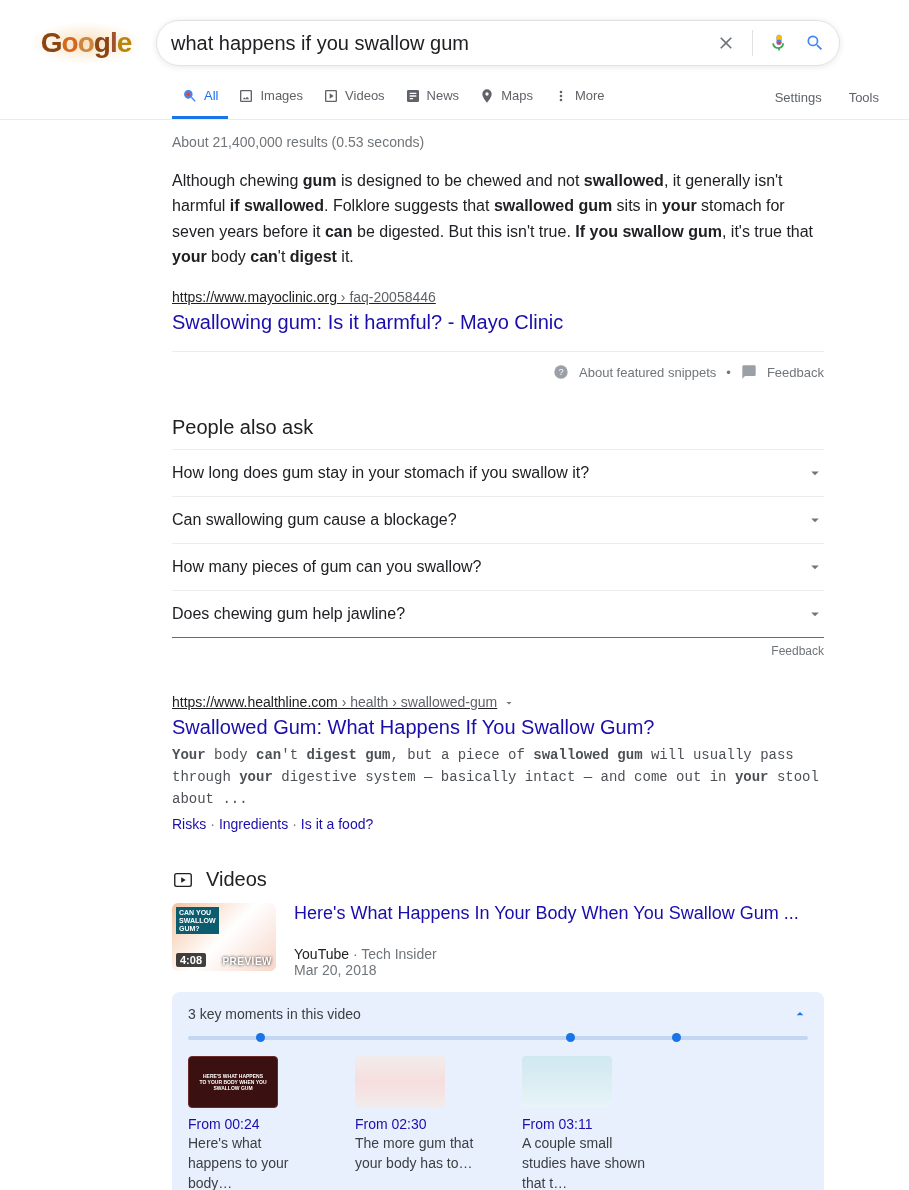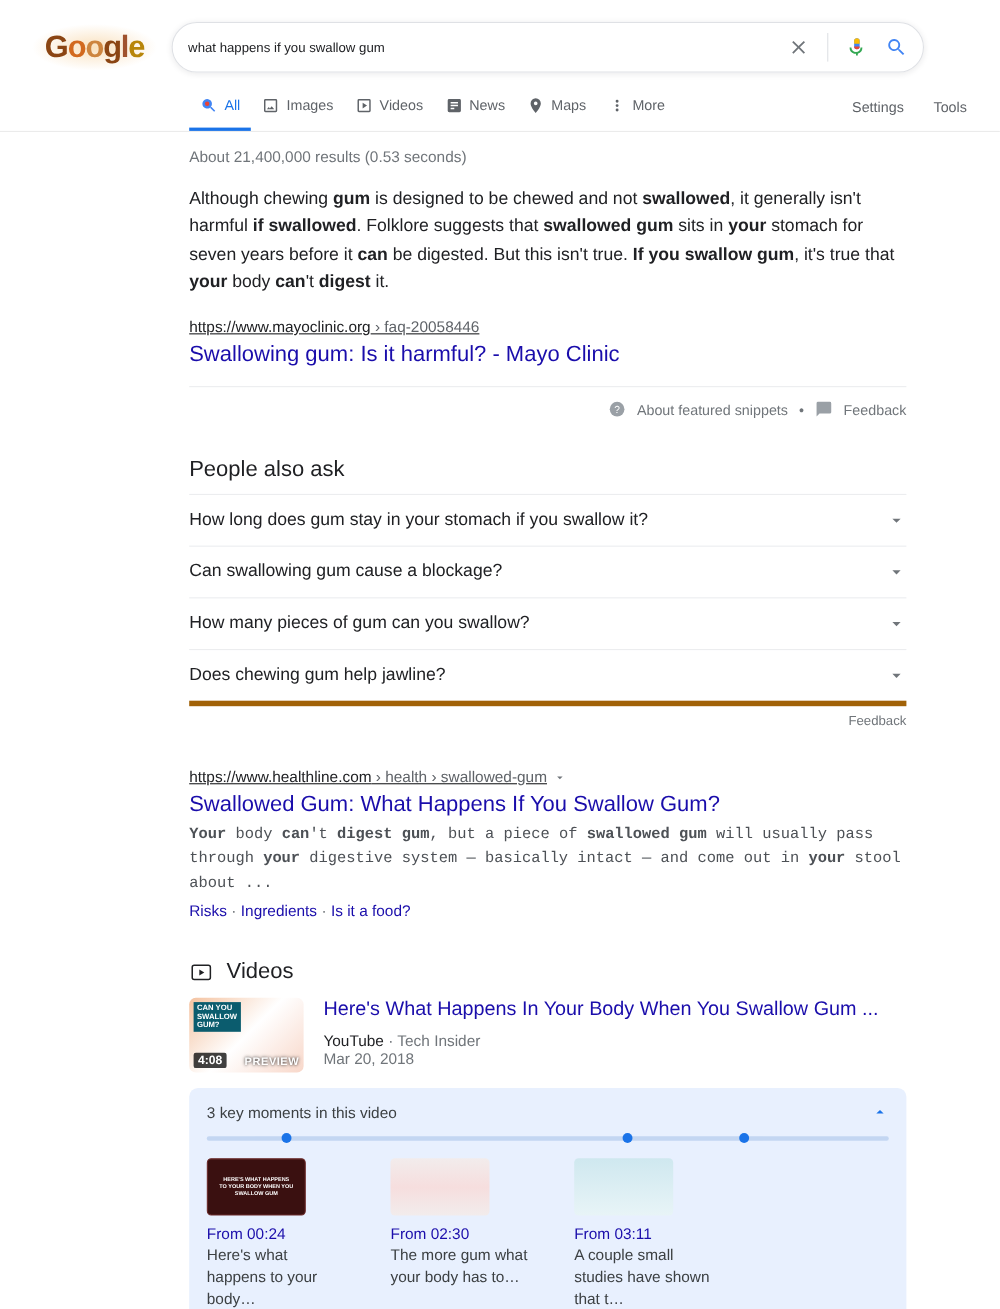--- a/index.html
+++ b/index.html
@@ -5,21 +5,21 @@
 * { box-sizing: border-box; margin: 0; padding: 0; }
 body { font-family: arial, sans-serif; color: #202124; font-size: 14px; background: #fff; }
 .header { display: flex; align-items: center; padding: 20px 0 0 16px; }
 .logo { width: 140px; display:flex; align-items:center; justify-content:center;}
 .logo-text { font-size: 28px; font-weight: bold; letter-spacing: -1px; }
 .logo-text .g1 { color: #8b4513; } .logo-text .o1 { color: #d2691e; }
 .logo-text .o2 { color: #cd853f; } .logo-text .g2 { color: #8b4513; }
 .logo-text .l { color: #a0522d; } .logo-text .e { color: #b8860b; }
 .logo-wrap { position:relative; padding:6px 14px; border-radius:50%; background: radial-gradient(ellipse at center, rgba(248,220,180,.85) 0%, rgba(255,255,255,0) 68%);}
 .search-bar { flex: 0 0 684px; margin-left: 0px; height: 46px; border: 1px solid #dfe1e5; border-radius: 24px; display: flex; align-items: center; padding: 0 14px; box-shadow: 0 1px 6px rgba(32,33,36,.1); }
-.search-input { flex: 1; border: none; outline: none; font-size: 12px; color: #202124; }
+.search-input { flex: 1; border: none; outline: none; font-size: 20px; color: #202124; }
 .sb-icons { display: flex; align-items: center; gap: 16px; }
 .sb-divider { width: 1px; height: 26px; background: #dfe1e5; }
 .icon { width: 20px; height: 20px; cursor: pointer; }
 .tabs-row { display:flex; margin-left:172px; margin-top:22px; align-items:center; color:#5f6368;text-align:right; }
 .tabs { display:flex; gap:0; }
 .tab { display:flex; align-items:center; gap:6px; padding:0 10px 12px 10px; cursor:pointer; font-size:13px; border-bottom:3px solid transparent; line-height:16px; }
 .tab.active { color:#1a73e8; border-bottom-color:#1a73e8; }
 .tab svg { width:16px; height:16px; }
 .tabs-right { margin-left:auto; margin-right:30px; display:flex; gap:27px; padding-bottom:12px; font-size:13px; }
 .tabs-right span { cursor:pointer; }
@@ -27,35 +27,35 @@
 .content { margin-left:172px; width:652px; }
 .stats { color:#70757a; font-size:14px; padding:14px 0 18px; }
 .snippet { font-size:16px; color:#202124; line-height:1.58; margin-bottom:20px; }
 .url-line { color:#202124; font-size:14px; margin-bottom:4px;text-decoration:underline; }
 .url-line .crumb { color:#5f6368; }
 .result-title { color:#1a0dab; font-size:20px; line-height:1.3; cursor:pointer; }
 .fs-row { display:flex; justify-content:flex-end; align-items:center; gap:10px; color:#70757a; font-size:13px; border-top:1px solid #ecedef; margin-top:16px; padding-top:12px; }
 .fs-row .dot::before { content:"•"; color:#70757a; }
 .paa-title { font-size:20px; color:#202124; margin-top:36px; margin-bottom:10px; }
 .paa-q { display:flex; justify-content:space-between; align-items:center; border-top:1px solid #ecedef; padding:14px 0; font-size:16px; cursor:pointer; }
-.paa-list .paa-q:last-of-type { border-bottom:5px solid #a16207; }
+.paa-list .paa-q:last-of-type { border-bottom:1px solid #a16207; }
 .paa-feedback { text-align:right; color:#70757a; font-size:12px; padding-top:6px; }
 .result-block { margin-top:36px; }
 .result-desc { font-size:14px; color:#4d5156; line-height:1.58; margin-top:4px;font-family:Liberation Mono, monospace; }
 .sitelinks { margin-top:6px; font-size:14px; }
 .sitelinks a { color:#1a0dab; cursor:pointer; }
 .sitelinks .sep { color:#70757a; margin:0 4px; }
 .videos-head { display:flex; align-items:center; gap:12px; font-size:20px; margin-top:36px; margin-bottom:12px; }
 .video-row { display:flex; gap:18px; }
 .thumb { position:relative; width:104px; height:68px; background:linear-gradient(135deg,#f4c2a0 0%, #fff 50%, #f8d7c9 100%); border-radius:6px; overflow:hidden;}
 .thumb-banner { position:absolute; top:4px; left:4px; background:#0b5c6e; color:#fff; font-size:7px; font-weight:bold; padding:2px 3px; line-height:1.1;}
 .thumb-dur { position:absolute; bottom:4px; left:4px; background:rgba(0,0,0,.75); color:#fff; font-size:11px; padding:1px 4px; border-radius:2px; font-weight:bold;}
 .thumb-preview { position:absolute; bottom:4px; right:4px; color:#fff; font-size:10px; font-weight:bold; letter-spacing:.5px; text-shadow:0 0 3px rgba(0,0,0,.9);}
 .video-info .vt { color:#1a0dab; font-size:18px; cursor:pointer; }
-.video-info .vs { font-size:14px; color:#202124; margin-top:10px; }
+.video-info .vs { font-size:14px; color:#202124; margin-top:22px; }
 .video-info .vs .by { color:#70757a; }
 .video-info .vd { font-size:14px; color:#70757a; }
 .moments { background:#e8f0fe; border-radius:8px; margin-top:14px; padding:14px 16px 18px; }
 .moments-head { display:flex; justify-content:space-between; align-items:center; font-size:14px; color:#3c4043; }
 .moments-track { position:relative; height:4px; background:#c3d6f2; border-radius:2px; margin:14px 0 16px; }
 .moments-track .mdot { position:absolute; top:-3px; width:9px; height:9px; background:#1a73e8; border-radius:50%; }
 .moments-grid { display:flex; gap:41px; }
 .moment { width:126px; }
 .mthumb { width:90px; height:52px; border-radius:4px; margin-bottom:8px; }
 .mtime { color:#1a0dab; font-size:14px; cursor:pointer; }
@@ -238,21 +238,21 @@
         <div class="moment">
           <div class="mthumb" style="background: rgb(58, 16, 16); color: rgb(255, 255, 255); font-size: 5px; display: flex; align-items: center; justify-content: center; text-align: center; padding: 4px; line-height: 1.2; font-weight: bold; border: 1px solid rgb(107, 42, 42); white-space: pre;">HERE'S WHAT HAPPENS
 TO YOUR BODY WHEN YOU
 SWALLOW GUM</div>
           <div class="mtime">From 00:24</div>
           <div class="mdesc">Here's what happens to your body…</div>
         </div>
         <div class="moment">
           <div class="mthumb" style="background:linear-gradient(180deg,#f2ecec 0%,#f6dede 50%,#f2ecec 100%);"></div>
           <div class="mtime">From 02:30</div>
-          <div class="mdesc">The more gum what your body has to…</div>
+          <div class="mdesc">The more gum that your body has to…</div>
         </div>
         <div class="moment">
           <div class="mthumb" style="background:linear-gradient(180deg,#cfe8ef 0%, #e8f4f7 100%); position:relative;"></div>
           <div class="mtime">From 03:11</div>
           <div class="mdesc">A couple small studies have shown that t…</div>
         </div>
       </div>
   </div>
 
 </div>

